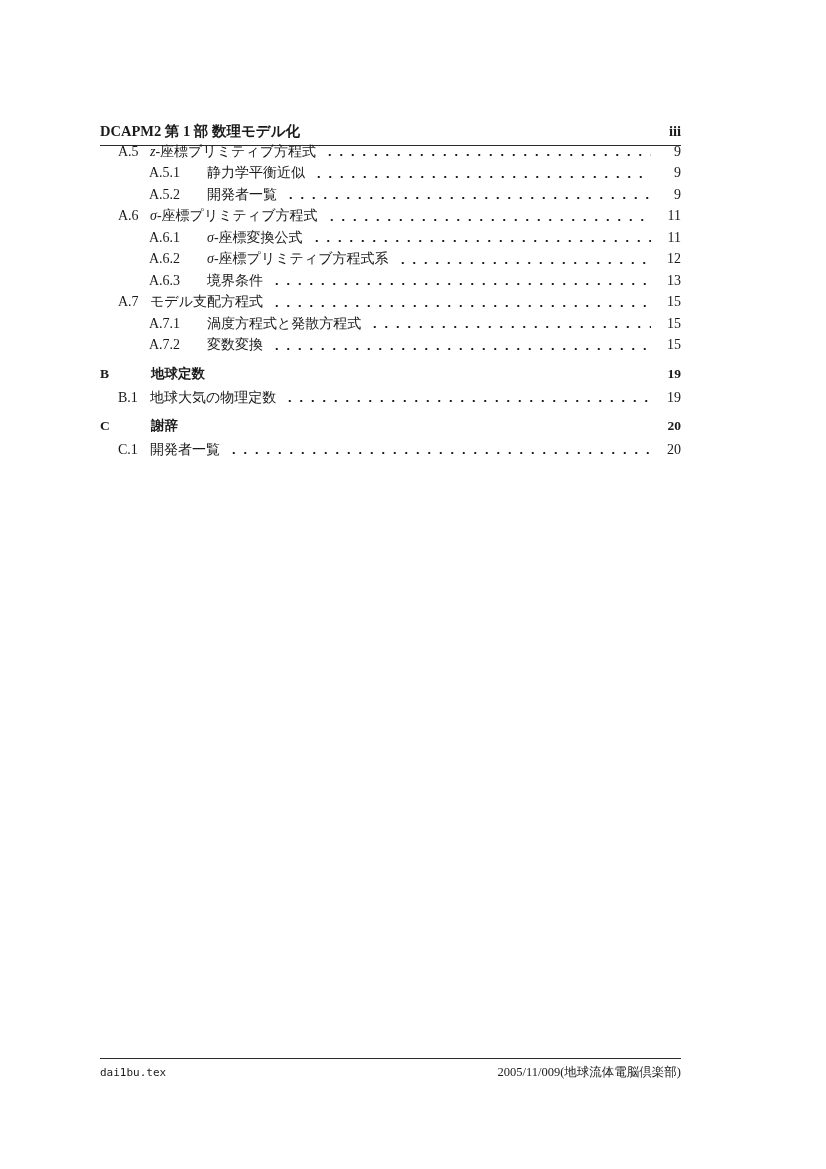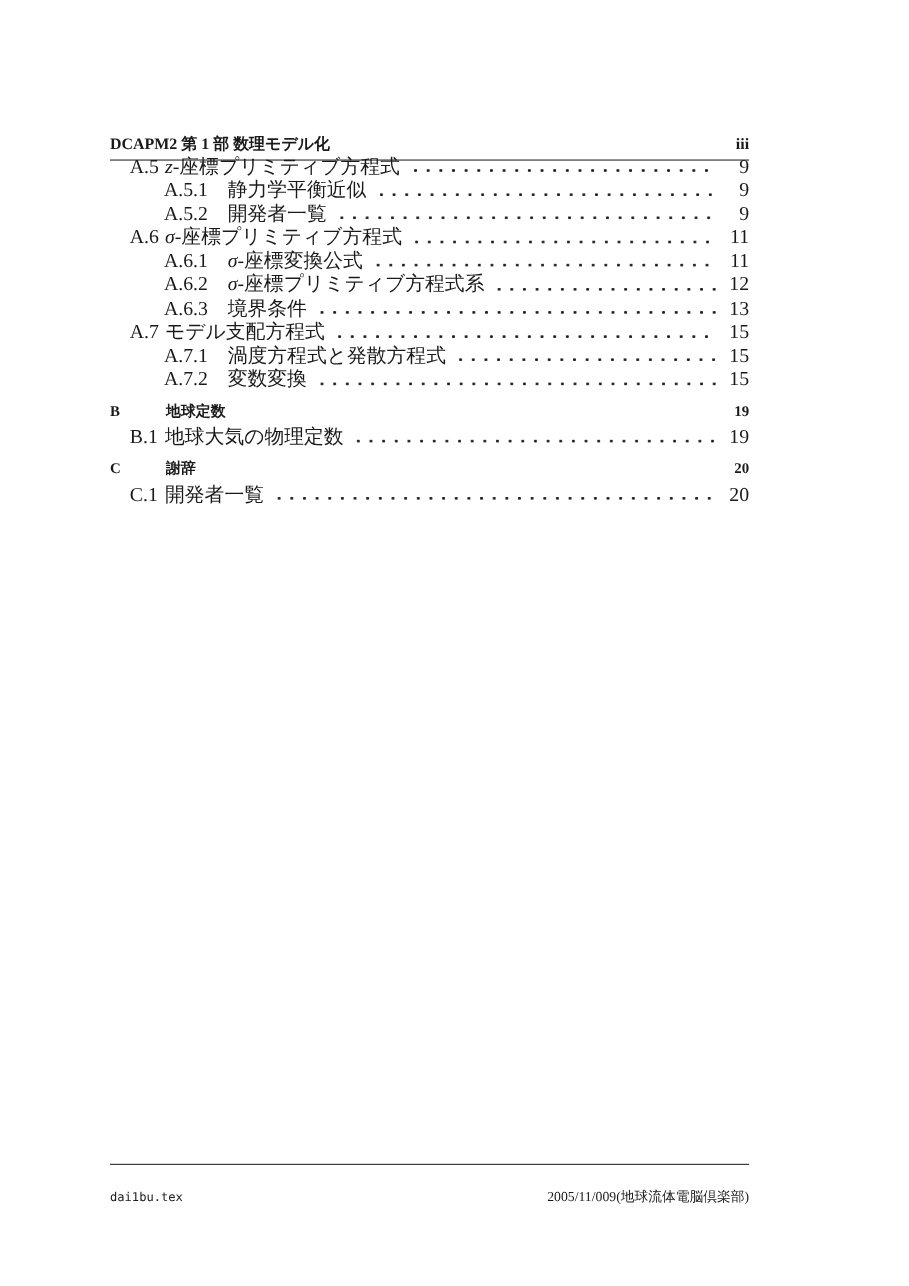--- a/index.html
+++ b/index.html
@@ -21,21 +21,21 @@
     padding-bottom: 6px;
     margin-top: 32px;
   }
   
   .toc {
     position: absolute;
     left: 100px; top: 141px; width: 581px;
   }
   .row {
     display: flex; align-items: baseline;
-    font-size: 18px; line-height: 21.45px;
+    font-size: 14px; line-height: 21.45px;
     white-space: nowrap;
   }
   .row .num   { flex: none; }
   .row .title { flex: none; }
   .row.section    { padding-left: 18px; }
   .row.section    .num { width: 32px; }
   .row.subsection { padding-left: 49px; }
   .row.subsection .num { width: 58px; }
   .row.chapter {
     padding-left: 0;
@@ -52,21 +52,21 @@
     background-position: left calc(100% - 5px);
   }
   .row.chapter .leader { background: none; }
   .pagenum { flex: none; min-width: 20px; text-align: right; }
   .mi { font-style: italic; }
   
   .footer {
     position: absolute;
     left: 100px; top: 1058px; width: 581px;
     border-top: 1.2px solid #2b2b2b;
-    padding-top: 21px;
+    padding-top: 5px;
     display: flex; justify-content: space-between; align-items: baseline;
   }
   .footer .file {
     font-family: "DejaVu Sans Mono", "Liberation Mono", monospace;
     font-size: 11px;
   }
   .footer .date { font-size: 12.5px; text-align: center; }
 </style>
 </head>
 <body>

